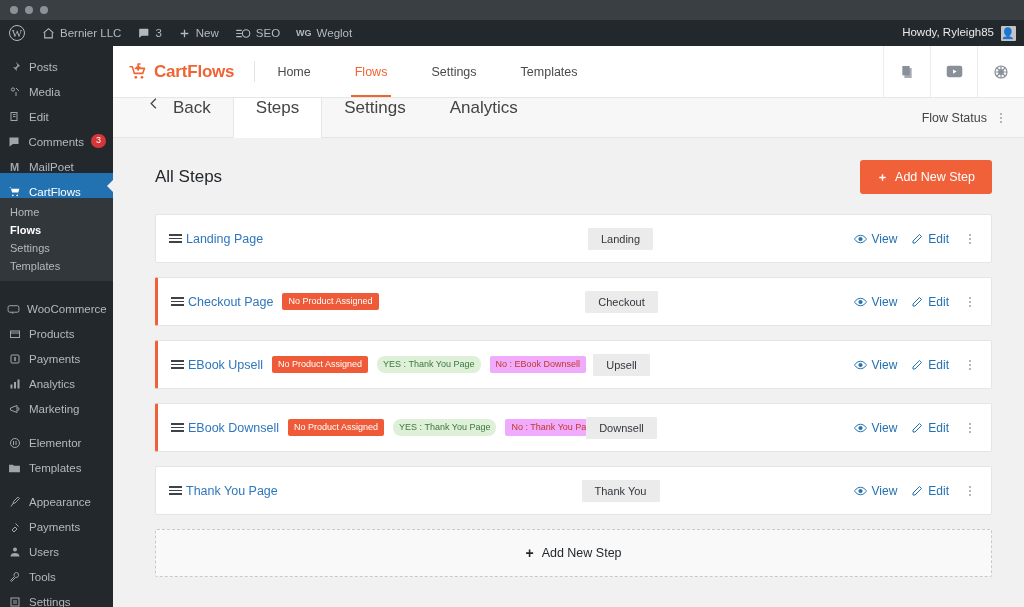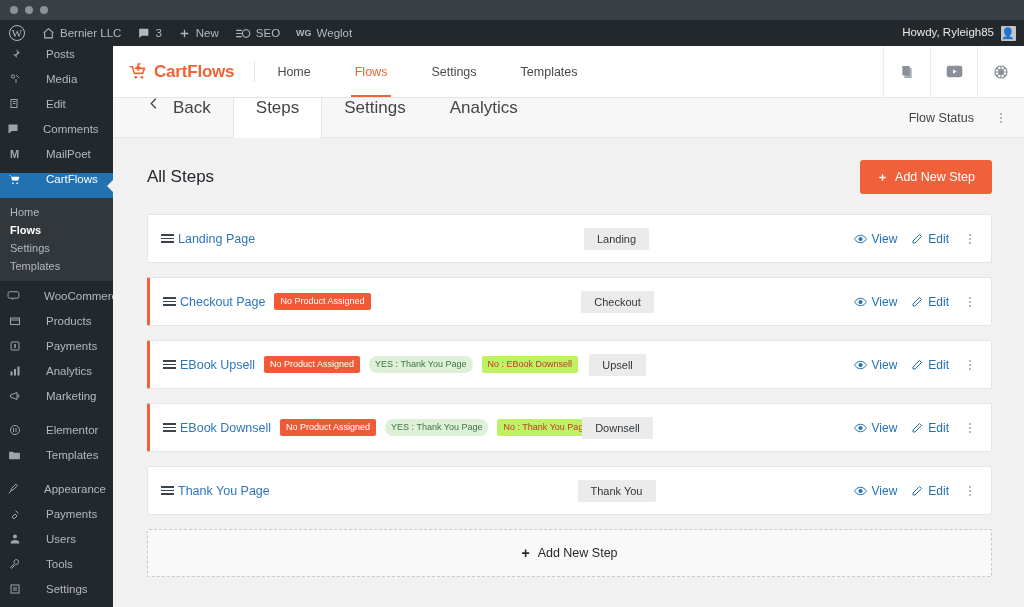--- a/index.html
+++ b/index.html
@@ -48,21 +48,21 @@
   
   #layout { display: flex; height: 561px; }
 
   
   #sidebar {
     width: 113px; background: #23282d; color: #b4b9be;
     font-size: 11.5px; flex-shrink: 0; padding-top: 2px;
     overflow: hidden;
   }
   .menu-item {
-    display: flex; align-items: flex-start; gap: 24px;
+    display: flex; align-items: flex-end; gap: 7px;
     height: 25px; padding: 0 7px; color: #b4b9be; position: relative;
   }
   .menu-item .mi-icon {
     width: 15px; text-align: center; font-size: 12px; color: #a0a5aa;
     display: inline-flex; align-items: center; justify-content: center;
   }
   .menu-item.active {
     background: #2271b1; color: #fff; font-weight: normal;
   }
   .menu-item.active .mi-icon { color: #fff; }
@@ -118,31 +118,31 @@
   }
   .sub-item {
     display: flex; align-items: flex-start; gap: 15px; padding: 0 22px;
     font-size: 17px; color: #444; background: transparent;
   }
   .sub-item.panel {
     background: #fff; border-left: 1px solid #e6e6e6;
     border-right: 1px solid #e6e6e6; margin-bottom: -1px;
   }
   .sub-right {
-    margin-left: auto; display: flex; align-items: center; gap: 20px;
+    margin-left: auto; display: flex; align-items: center; gap: 7px;
     padding-right: 16px; font-size: 12.5px; color: #444;
   }
   .kebab {
     display: inline-flex; flex-direction: column; gap: 2px;
     padding: 4px 6px; color: #9aa0a6;
   }
   .kebab i { width: 2px; height: 2px; background: #9aa0a6; border-radius: 50%; display: block; }
 
   
-  #content { padding: 22px 32px 0 34px; }
+  #content { padding: 22px 32px 0 34px; margin-left: 8px; }
   #content-head {
     display: flex; align-items: center; justify-content: space-between;
     margin-bottom: 20px;
   }
   #page-title { font-size: 17px; color: #23282d; font-weight: normal; }
   #add-new-step-top {
     background: #f0613a; color: #fff; border: none; border-radius: 3px;
     font-size: 12.5px; padding: 10px 17px;
     display: inline-flex; align-items: center; gap: 7px;
     font-family: "Liberation Sans", sans-serif;
@@ -164,21 +164,21 @@
   .step-title {
     font-size: 12.5px; color: #2e76bd; margin-right: 9px; white-space: nowrap;
   }
   .badges { display: flex; align-items: center; gap: 9px; }
   .badge {
     font-size: 9px; padding: 3px 6px; border-radius: 2px; white-space: nowrap;
     line-height: 1.3;
   }
   .badge.danger { background: #ef5b38; color: #fff; }
   .badge.yes { background: #dff0d8; color: #3c763d; border-radius: 8px; }
-  .badge.no { background: #bef264; color: #c0392b; }
+  .badge.no { background: #f0abfc; color: #c0392b; }
 
   .step-type {
     position: absolute; left: 0; right: 0; margin: 0 auto;
     width: max-content;
     background: #ebebeb; color: #32373c; font-size: 11px;
     padding: 5px 13px; border-radius: 1px;
     transform: translateX(47px);
   }
   .step-actions {
     margin-left: auto; display: flex; align-items: center; gap: 14px;

